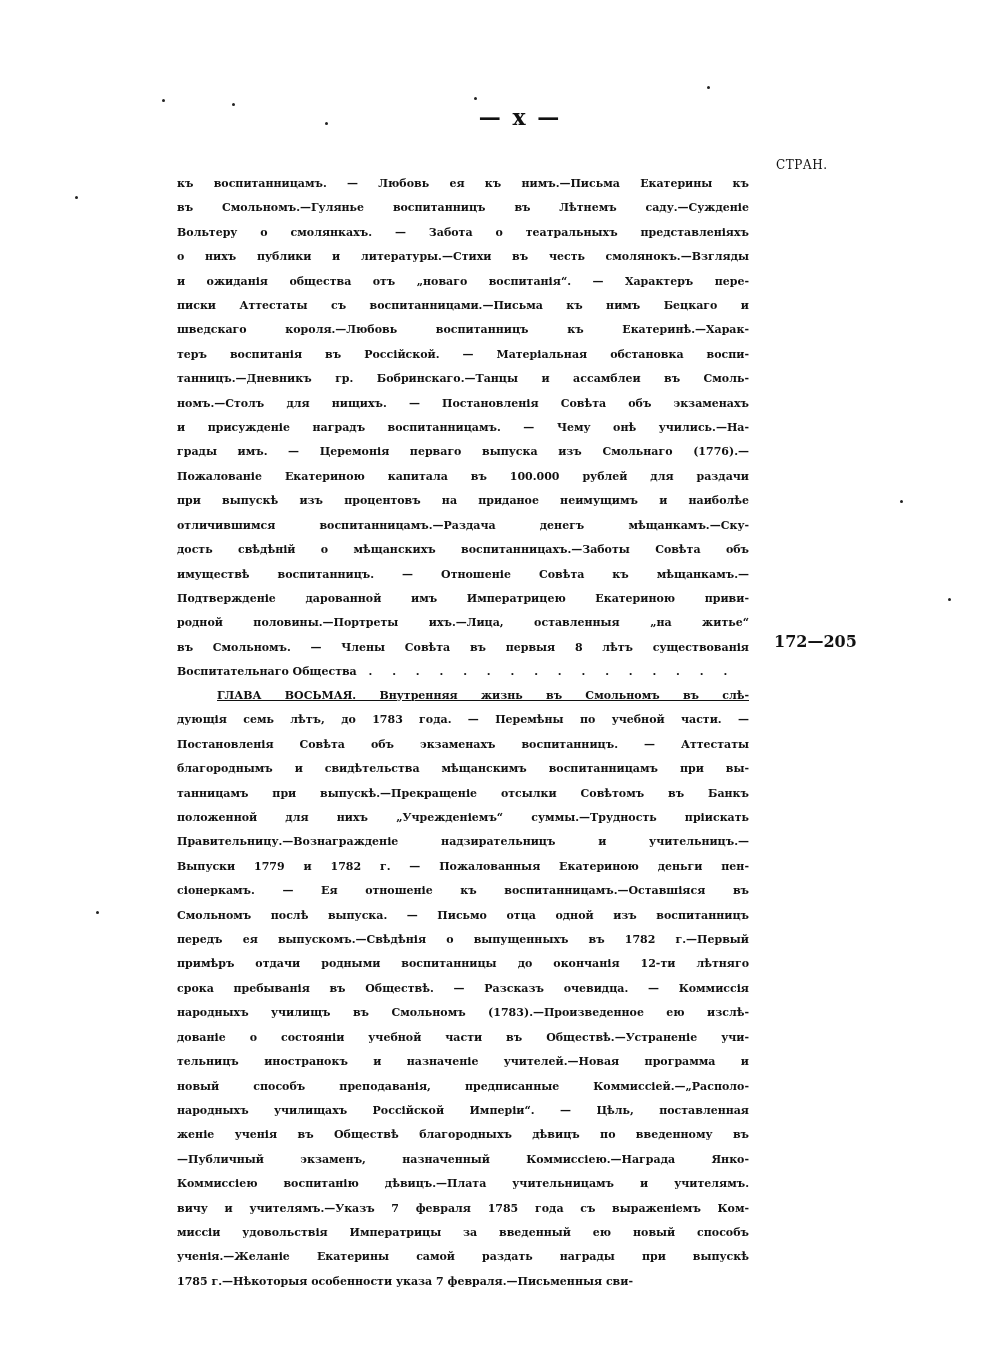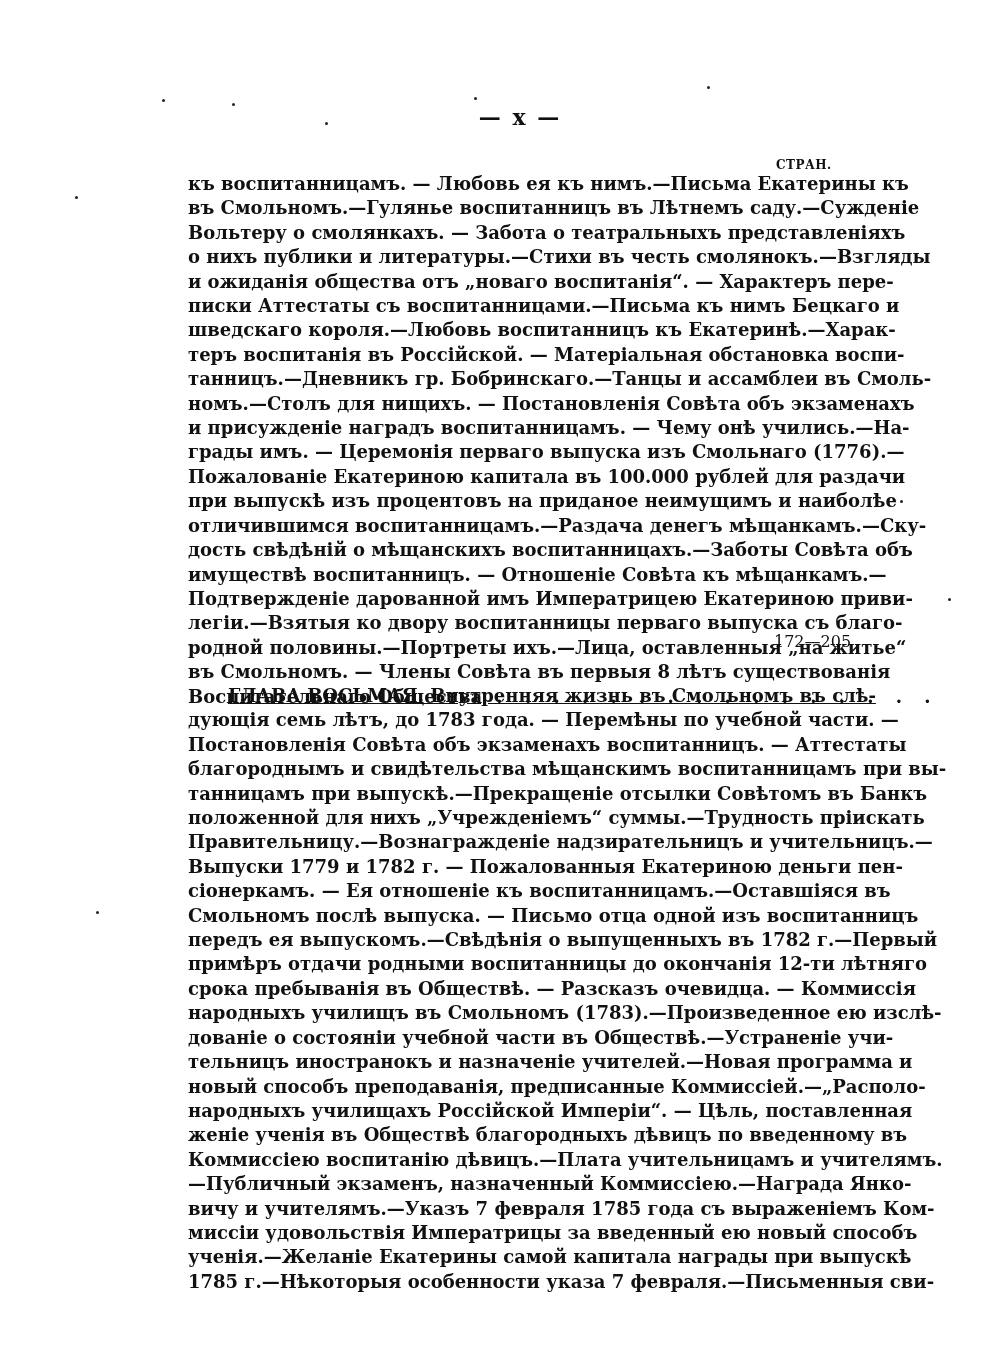--- a/index.html
+++ b/index.html
@@ -5,34 +5,34 @@
   html, body { margin: 0; padding: 0; }
   body {
     width: 1000px; height: 1365px; background: #ffffff; position: relative;
     overflow: hidden; font-family: "DejaVu Serif", "Liberation Serif", serif; color: #111;
   }
   .page-number {
     position: absolute; top: 104px; left: 0; width: 1040px; text-align: center;
     font-size: 22px; font-weight: bold; letter-spacing: 2px;
   }
   .col-label {
-    position: absolute; top: 158px; left: 776px; font-size: 12px; font-weight: bold;
+    position: absolute; top: 158px; left: 776px; font-size: 12px; font-weight: normal;
     letter-spacing: 0.5px;
   }
   .block {
-    position: absolute; left: 188px; width: 572px;
-    font-size: 18px; line-height: 24.4px; font-weight: bold;
+    position: absolute; left: 177px; width: 572px;
+    font-size: 11px; line-height: 24.4px; font-weight: bold;
   }
   .block .line { display: block; white-space: nowrap; text-align: justify; text-align-last: justify; }
   .block .line.last { text-align-last: left; }
   #block1 { top: 172px; }
   #block2 { top: 684px; }
   .first-indent { padding-left: 40px; text-decoration: underline; }
   .pages {
-    position: absolute; left: 774px; top: 632px; font-size: 16px; font-weight: normal;
+    position: absolute; left: 774px; top: 632px; font-size: 16px; font-weight: bold;
   }
   .dots { letter-spacing: 8px; }
   .speck { position: absolute; width: 3px; height: 3px; background: #222; border-radius: 50%; }
 </style>
 </head>
 <body>
 
 <div>
   <div class="page-number">— x —</div>
   <div class="col-label">СТРАН.</div>
@@ -49,21 +49,20 @@
       <span class="line">танницъ.—Дневникъ гр. Бобринскаго.—Танцы и ассамблеи въ Смоль-</span>
       <span class="line">номъ.—Столъ для нищихъ. — Постановленія Совѣта объ экзаменахъ</span>
       <span class="line">и присужденіе наградъ воспитанницамъ. — Чему онѣ учились.—На-</span>
       <span class="line">грады имъ. — Церемонія перваго выпуска изъ Смольнаго (1776).—</span>
       <span class="line">Пожалованіе Екатериною капитала въ 100.000 рублей для раздачи</span>
       <span class="line">при выпускѣ изъ процентовъ на приданое неимущимъ и наиболѣе</span>
       <span class="line">отличившимся воспитанницамъ.—Раздача денегъ мѣщанкамъ.—Ску-</span>
       <span class="line">дость свѣдѣній о мѣщанскихъ воспитанницахъ.—Заботы Совѣта объ</span>
       <span class="line">имуществѣ воспитанницъ. — Отношеніе Совѣта къ мѣщанкамъ.—</span>
       <span class="line">Подтвержденіе дарованной имъ Императрицею Екатериною приви-</span>
-      <span class="line">легіи.—Взятыя ко двору воспитанницы перваго выпуска съ благо-</span>
       <span class="line">родной половины.—Портреты ихъ.—Лица, оставленныя „на житье“</span>
       <span class="line">въ Смольномъ. — Члены Совѣта въ первыя 8 лѣтъ существованія</span>
       <span class="line last">Воспитательнаго Общества<span class="dots"> . . . . . . . . . . . . . . . .</span></span>
     </div>
   <div class="pages">172—205</div>
 
   <div class="block" id="block2">
       <span class="line first-indent">ГЛАВА ВОСЬМАЯ. Внутренняя жизнь въ Смольномъ въ слѣ-</span>
       <span class="line">дующія семь лѣтъ, до 1783 года. — Перемѣны по учебной части. —</span>
       <span class="line">Постановленія Совѣта объ экзаменахъ воспитанницъ. — Аттестаты</span>
@@ -76,25 +75,25 @@
       <span class="line">Смольномъ послѣ выпуска. — Письмо отца одной изъ воспитанницъ</span>
       <span class="line">передъ ея выпускомъ.—Свѣдѣнія о выпущенныхъ въ 1782 г.—Первый</span>
       <span class="line">примѣръ отдачи родными воспитанницы до окончанія 12-ти лѣтняго</span>
       <span class="line">срока пребыванія въ Обществѣ. — Разсказъ очевидца. — Коммиссія</span>
       <span class="line">народныхъ училищъ въ Смольномъ (1783).—Произведенное ею изслѣ-</span>
       <span class="line">дованіе о состояніи учебной части въ Обществѣ.—Устраненіе учи-</span>
       <span class="line">тельницъ иностранокъ и назначеніе учителей.—Новая программа и</span>
       <span class="line">новый способъ преподаванія, предписанные Коммиссіей.—„Располо-</span>
       <span class="line">народныхъ училищахъ Россійской Имперіи“. — Цѣль, поставленная</span>
       <span class="line">женіе ученія въ Обществѣ благородныхъ дѣвицъ по введенному въ</span>
+      <span class="line">—Публичный экзаменъ, назначенный Коммиссіею.—Награда Янко-</span>
       <span class="line">Коммиссіею воспитанію дѣвицъ.—Плата учительницамъ и учителямъ.</span>
-      <span class="line">—Публичный экзаменъ, назначенный Коммиссіею.—Награда Янко-</span>
       <span class="line">вичу и учителямъ.—Указъ 7 февраля 1785 года съ выраженіемъ Ком-</span>
       <span class="line">миссіи удовольствія Императрицы за введенный ею новый способъ</span>
-      <span class="line">ученія.—Желаніе Екатерины самой капитала награды при выпускѣ</span>
+      <span class="line">ученія.—Желаніе Екатерины самой раздать награды при выпускѣ</span>
       <span class="line last">1785 г.—Нѣкоторыя особенности указа 7 февраля.—Письменныя сви-</span>
     </div>
 
   <span class="speck" style="left:162px;top:99px"></span>
   <span class="speck" style="left:232px;top:103px"></span>
   <span class="speck" style="left:325px;top:122px"></span>
   <span class="speck" style="left:474px;top:97px"></span>
   <span class="speck" style="left:707px;top:86px"></span>
   <span class="speck" style="left:75px;top:196px"></span>
   <span class="speck" style="left:900px;top:500px"></span>

